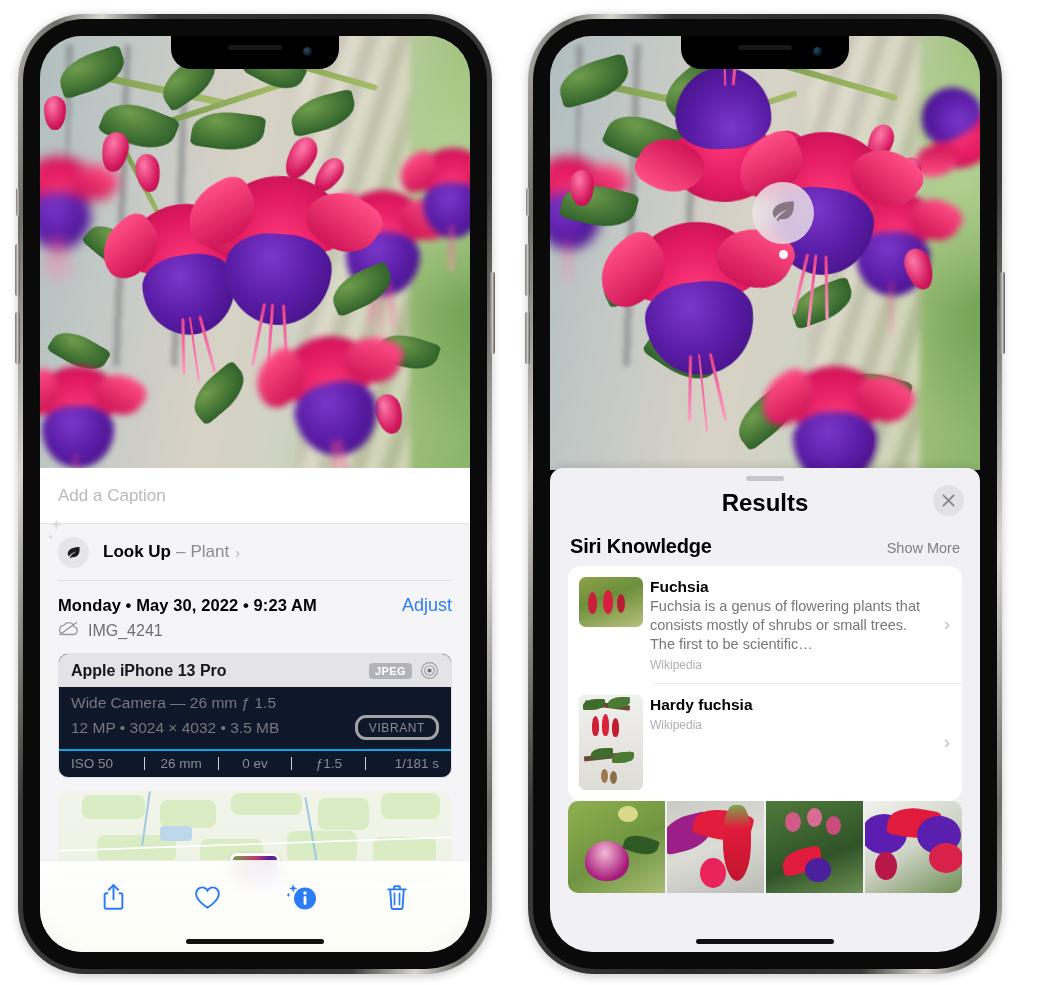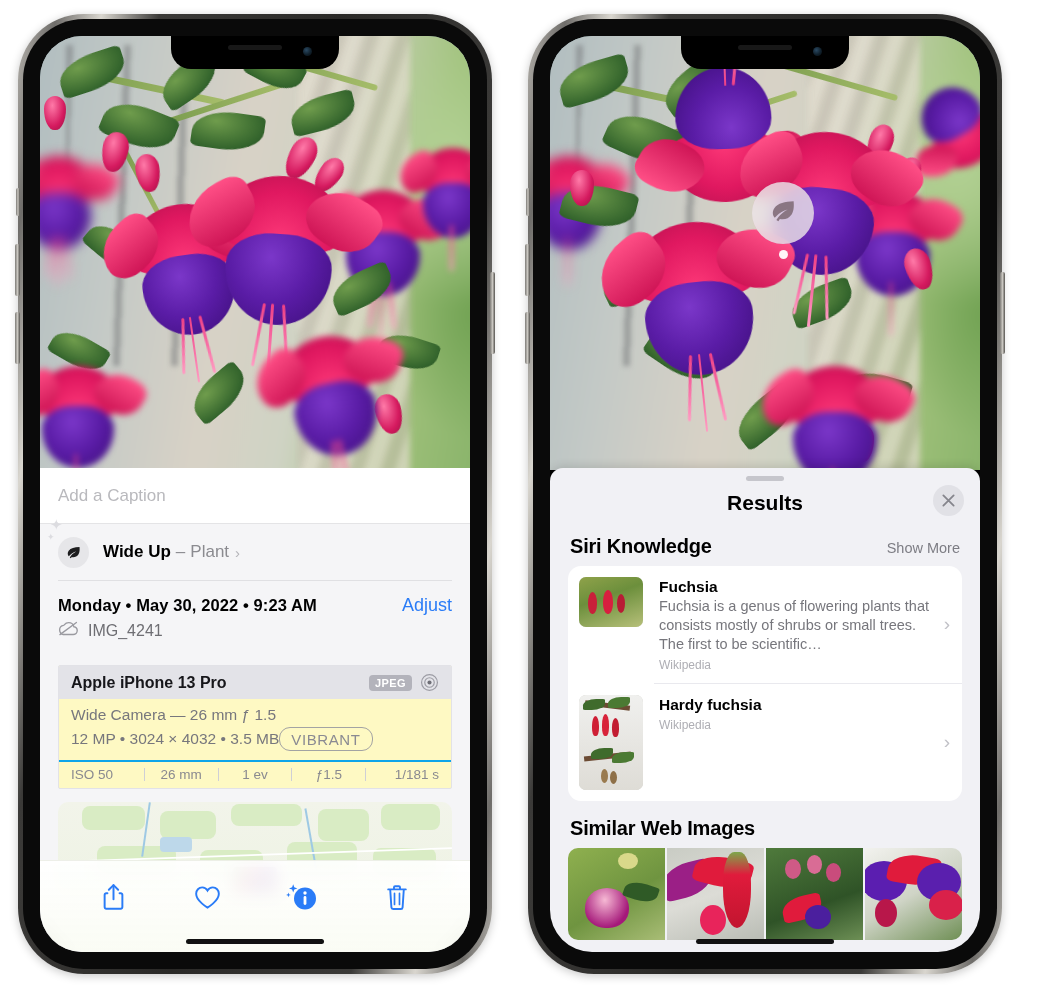--- a/index.html
+++ b/index.html
@@ -162,40 +162,40 @@
   .date-row {
     display:flex; align-items:baseline; justify-content:space-between;
     padding-top: 14px;
   }
   .date-text { font-size: 16.5px; font-weight: 600; color:#000; letter-spacing:.1px; }
   .adjust { font-size: 18px; color:#2a7cf7; }
   .fname-row { display:flex; align-items:center; gap:9px; margin-top: 5px; }
   .fname { font-size: 16px; color:#6e6e73; }
 
   .exif-card {
-    margin-top: 25px;
-    background:#fef9c3; border-radius: 2px; overflow:hidden;
+    margin-top: 13px;
+    background:#0f172a; border-radius: 10px; overflow:hidden;
     border: 1px solid #e2e2e7;
   }
   .exif-head {
     display:flex; align-items:center; justify-content:space-between;
     padding: 7px 12px; background:#e3e3e8;
   }
   .exif-device { font-size: 16px; font-weight: 600; color:#16161a; }
   .exif-head-right { display:flex; align-items:center; gap:8px; }
   .jpeg-chip {
     background:#b3b3bb; color:#fff; font-size: 11px; font-weight: 700;
     padding: 2px 6px; border-radius: 4px; letter-spacing: .4px;
   }
   .raw-icon { width:19px; height:19px; }
   .exif-body { padding: 7px 12px 9px; }
   .exif-line { font-size: 15.5px; color:#77777d; }
-  .exif-line2 { display:flex; align-items:center; margin-top:3px; }
+  .exif-line2 { display:flex; align-items:center; justify-content:space-between; margin-top:3px; }
   .vibrant-chip {
-    border:1px solid #a3a3a3; color:#8a8a92; font-size: 15px; letter-spacing:.6px;
+    border:3px solid #a3a3a3; color:#8a8a92; font-size: 12px; letter-spacing:.6px;
     padding: 2.5px 11px; border-radius: 11px;
   }
   .exif-foot {
     display:flex; align-items:center; border-top:2px solid #0ea5e9;
     padding: 5px 12px 6px;
   }
   .exif-foot span { flex:1; text-align:center; font-size: 13.5px; color:#8a8a90; }
   .exif-foot span:first-child { text-align:left; }
   .exif-foot span:last-child { text-align:right; }
   .exif-sep { flex:0 0 1px !important; height:13px; background:#cfcfd6; }
@@ -228,36 +228,36 @@
 
   
   .results-sheet {
     position:absolute; left:0; right:0; bottom:0; top:432px;
     background:#f1f1f5; border-radius: 13px 13px 0 0;
     display:flex; flex-direction:column;
     box-shadow: 0 -2px 10px rgba(0,0,0,.12);
   }
   .grabber { width:38px; height:5px; border-radius:3px; background:#c6c6cc; margin: 8px auto 0; }
   .sheet-head { position:relative; height: 44px; display:flex; align-items:center; justify-content:center; }
-  .sheet-title { font-size: 21px; font-weight: 700; color:#000; }
+  .sheet-title { font-size: 24px; font-weight: 700; color:#000; }
   .close-btn {
     position:absolute; right: 16px; top: 4px;
     width: 31px; height: 31px; border-radius: 50%;
     background: #e1e1e6; display:flex; align-items:center; justify-content:center;
   }
   .sect-head {
     display:flex; align-items:baseline; justify-content:space-between;
     padding: 10px 20px 8px;
   }
   .sect-title { font-size: 20px; font-weight: 700; color:#000; letter-spacing:-.2px; }
   .show-more { font-size: 14.5px; color:#7d7d84; }
   .card-group {
     margin: 0 18px; background:#fff; border-radius: 13px; overflow:hidden;
   }
-  .k-row { display:flex; padding: 11px 13px 11px 11px; align-items:flex-start; gap: 16px; position:relative; }
+  .k-row { display:flex; padding: 11px 13px 11px 11px; align-items:flex-start; gap: 7px; position:relative; }
   .k-thumb { width: 64px; border-radius: 7px; overflow:hidden; flex:0 0 64px; position:relative; background:#cfcfc8; }
   .k-thumb.a { height: 50px; }
   .k-thumb.b { height: 95px; }
   .k-body { flex:1; min-width:0; padding-right: 18px; }
   .k-title { font-size: 15.5px; font-weight: 700; color:#000; line-height:1.25; }
   .k-desc { font-size: 14.5px; color:#76767c; line-height: 1.3; margin-top: 1px; }
   .k-src { font-size: 12px; color:#aeaeb4; margin-top: 4px; }
   .k-chev { position:absolute; right: 12px; top: 50%; transform: translateY(-50%); color:#c1c1c7; font-size: 19px; }
   .k-div { height:1px; background:#e9e9ee; margin-left: 86px; }
 
@@ -388,21 +388,21 @@
 
         <div class="lookup-section">
           <div class="lookup-row">
             <span class="sparkle">✦</span>
             <span class="sparkle small">✦</span>
             <span class="leaf-badge">
               <svg width="17" height="17" viewBox="0 0 24 24" aria-hidden="true">
                 <path d="M20.5 4.2c-7 .2-12.6 1.7-15.3 5.3-2 2.7-1.6 6 .2 7.8l1.4-1.4c2.4-2.5 5.5-4.2 9-5.2-3 1.6-5.6 3.6-7.6 6.3l-1.5 2.1 1.6 1 1.2-1.7c3.7.9 7.3-.6 9.4-3.7 2-3 1.9-7 1.6-10.5z" fill="#1c1c1e"></path>
               </svg>
             </span>
-            <span class="lookup-label">Wide Up</span>
+            <span class="lookup-label">Look Up</span>
             <span class="lookup-value">–</span>
             <span class="lookup-value">Plant</span>
             <span class="lookup-chev">›</span>
           </div>
         </div>
 
         <div class="meta-section">
           <div class="hr"></div>
 
           <div class="date-row">
@@ -440,21 +440,21 @@
               <div class="exif-line2">
                 <span class="exif-line">12 MP • 3024 × 4032 • 3.5 MB</span>
                 <span class="vibrant-chip">VIBRANT</span>
               </div>
             </div>
             <div class="exif-foot">
               <span>ISO 50</span>
               <span class="exif-sep"></span>
               <span>26 mm</span>
               <span class="exif-sep"></span>
-              <span>1 ev</span>
+              <span>0 ev</span>
               <span class="exif-sep"></span>
               <span>ƒ1.5</span>
               <span class="exif-sep"></span>
               <span>1/181 s</span>
             </div>
           </div>
 
           <div class="map-card">
             <div class="map-green" style="left:6%;  top:4%;  width:16%; height:26%;"></div>
             <div class="map-green" style="left:26%; top:10%; width:14%; height:30%;"></div>
@@ -664,23 +664,20 @@
               <span style="position:absolute; left:48%; top:80%; width:7px; height:13px; border-radius:50%; background:#8e7048;"></span>
             </span>
             <span class="k-body">
               <div class="k-title">Hardy fuchsia</div>
               <div class="k-src">Wikipedia</div>
             </span>
             <span class="k-chev">›</span>
           </div>
         </div>
 
-        <div class="sect-head" style="padding-top:16px;">
-          <span class="sect-title">Similar Web Images</span>
-        </div>
 
         <div class="sim-images">
           <span class="sim-img">
             <span class="sc sc5"></span>
             <span style="position:absolute; left:18%; top:44%; width:44px; height:40px; border-radius:50% 50% 46% 46%; background:radial-gradient(ellipse at 45% 30%,#f6b9d4,#a5197a 70%);"></span>
             <span style="position:absolute; left:52%; top:6%; width:20px; height:16px; border-radius:50%; background:#d9d98a;"></span>
             <span style="position:absolute; left:58%; top:38%; width:34px; height:18px; border-radius:60% 10%; background:#2f5a26; transform:rotate(18deg);"></span>
           </span>
           <span class="sim-img">
             <span class="sc sc2"></span>

